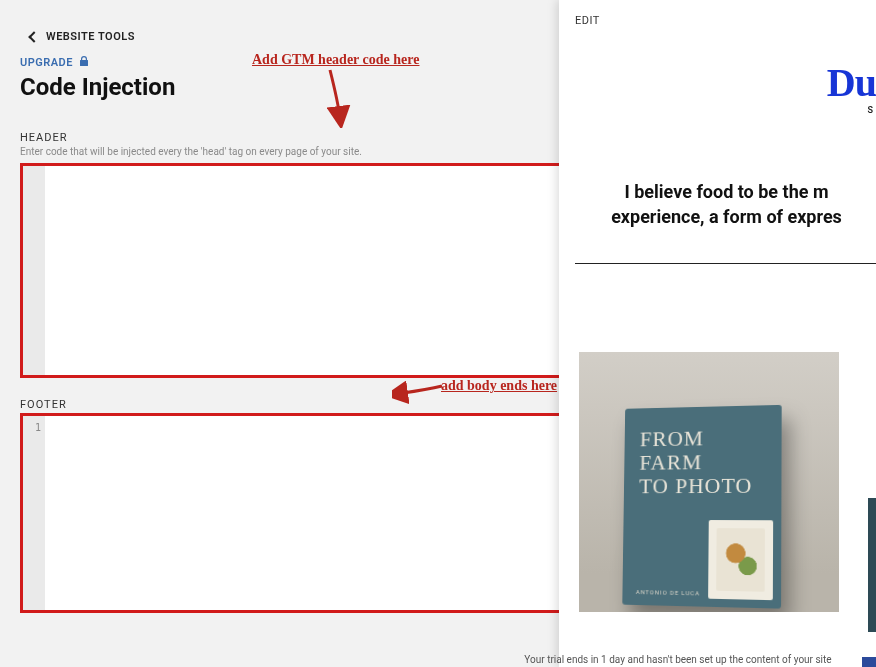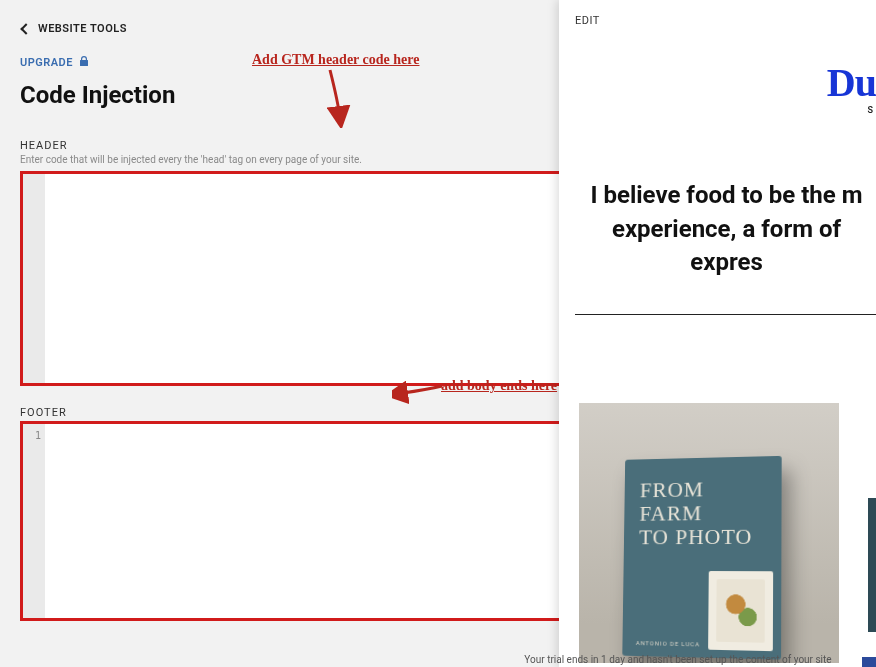--- a/index.html
+++ b/index.html
@@ -10,21 +10,21 @@
       height: 667px;
       overflow: hidden;
       position: relative;
     }
     .left-panel {
       position: absolute;
       left: 0; top: 0;
       width: 647px;
       height: 667px;
       background: #f2f2f2;
-      padding: 8px;
+      padding: 16px;
     }
     .top-bar {
       display: flex;
       align-items: center;
       padding: 14px 18px 10px 14px;
       font-size: 11px;
       font-weight: 600;
       letter-spacing: 0.5px;
       color: #222;
       cursor: pointer;
@@ -46,21 +46,21 @@
     .inner {
       padding: 16px 20px 20px 20px;
     }
     .upgrade-row {
       display: flex;
       gap: 6px;
       color: #3a6db0;
       font-size: 11px;
       font-weight: 600;
       letter-spacing: 0.5px;
-      margin-bottom: 12px;
+      margin-bottom: 4px;
     }
     .lock-icon {
       width: 10px; height: 10px;
       display: inline-block;
     }
     .lock-icon svg { display: block; }
     h1.page-title {
       font-size: 24px;
       font-weight: 700;
       color: #111;
@@ -155,21 +155,21 @@
     .logo-sub {
       font-size: 9px;
       letter-spacing: 3px;
       color: #222;
       text-align: right;
       padding-right: 0;
       margin-top: 2px;
       font-weight: 600;
     }
     .hero-text {
-      font-size: 24px;
+      font-size: 18px;
       font-weight: 700;
       color: #111;
       text-align: center;
       padding: 64px 10px 0 28px;
       line-height: 1.4;
       overflow: hidden;
       white-space: normal;
     }
     .divider {
       border: none;

